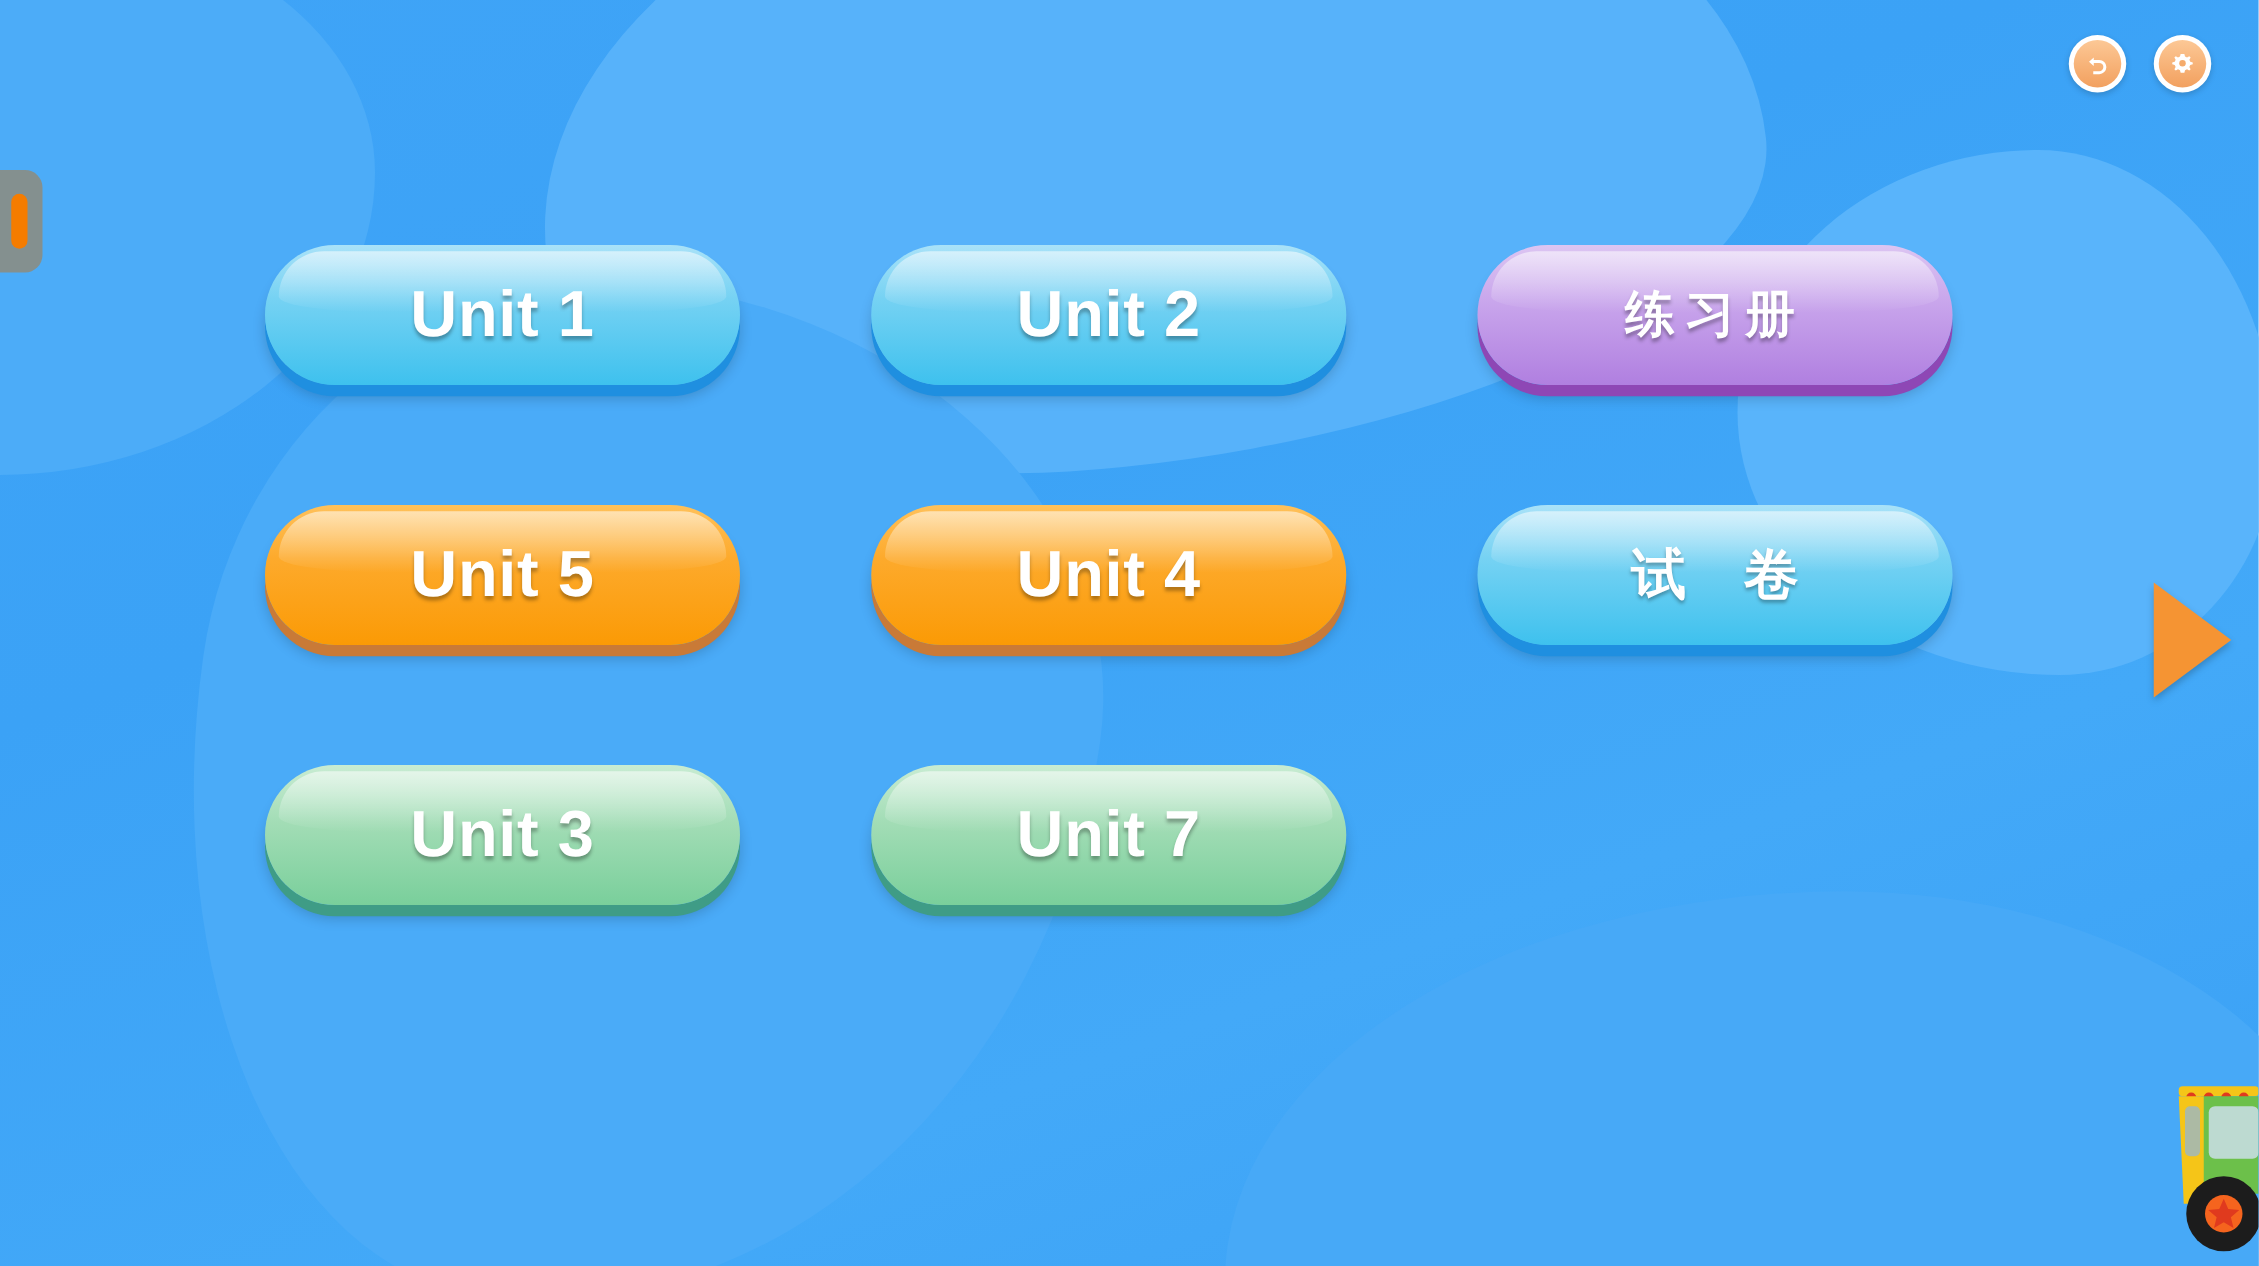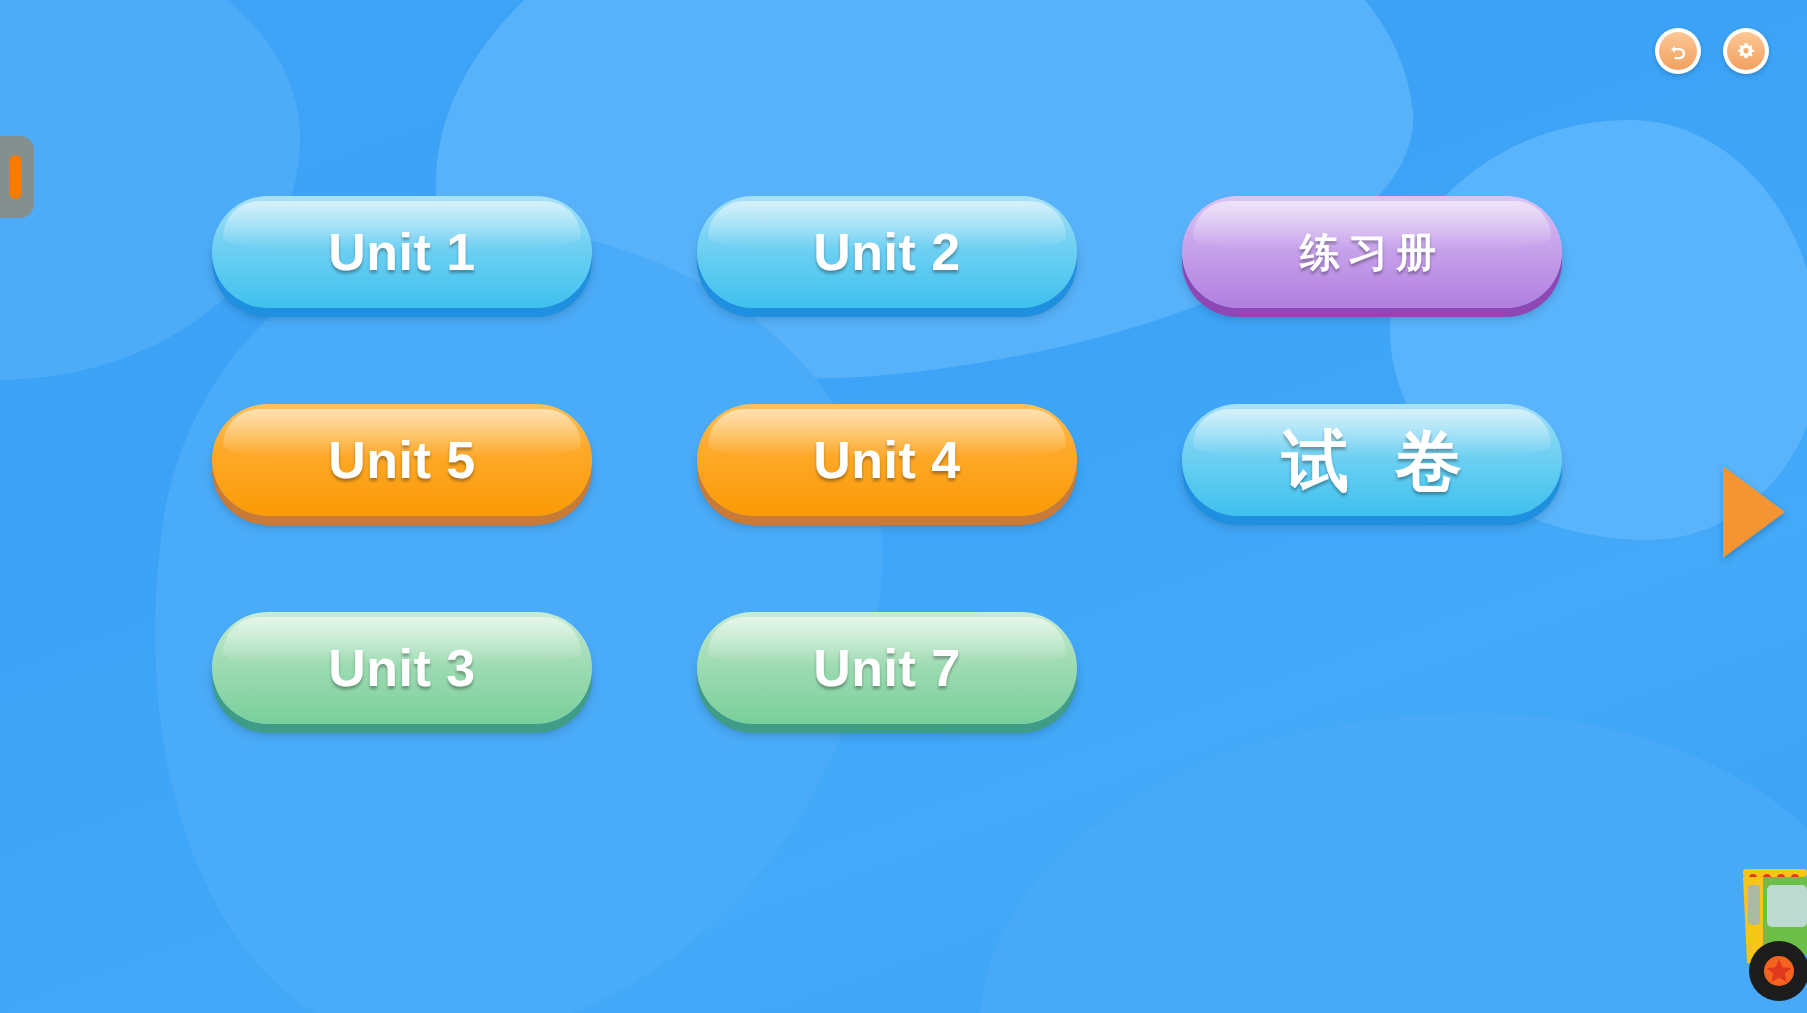--- a/index.html
+++ b/index.html
@@ -108,21 +108,21 @@
     border-radius:56px 56px 40% 40%;
     background:linear-gradient(180deg,rgba(255,255,255,.55),rgba(255,255,255,0));
     pointer-events:none;
   }
   .pill .label {
     position:relative; z-index:2;
     font-size:52px; font-weight:bold; letter-spacing:.5px;
     line-height:1;
   }
   .pill .label.cjk { font-size:40px; letter-spacing:8px; }
-  .pill .label.cjk-wide { font-size:67px; letter-spacing:46px; padding-left:46px; }
+  .pill .label.cjk-wide { font-size:44px; letter-spacing:46px; padding-left:46px; }
 
   
   .c-blue   .face { background:linear-gradient(180deg,#a9e2f8 0%,#76d2f3 38%,#3ec1ee 100%);
                     box-shadow:0 9px 0 #1f8fe0, 0 11px 10px rgba(0,0,0,.18); }
   .c-orange .face { background:linear-gradient(180deg,#ffc15a 0%,#fdaa2c 38%,#fb9a05 100%);
                     box-shadow:0 9px 0 #c97a37, 0 11px 10px rgba(0,0,0,.18); }
   .c-green  .face { background:linear-gradient(180deg,#c8ecd2 0%,#a3ddb6 40%,#79cf9b 100%);
                     box-shadow:0 9px 0 #3f9c86, 0 11px 10px rgba(0,0,0,.18); }
   .c-purple .face { background:linear-gradient(180deg,#dcc5f2 0%,#c9a6ec 40%,#b07fe0 100%);
                     box-shadow:0 9px 0 #8e47b5, 0 11px 10px rgba(0,0,0,.18); }

